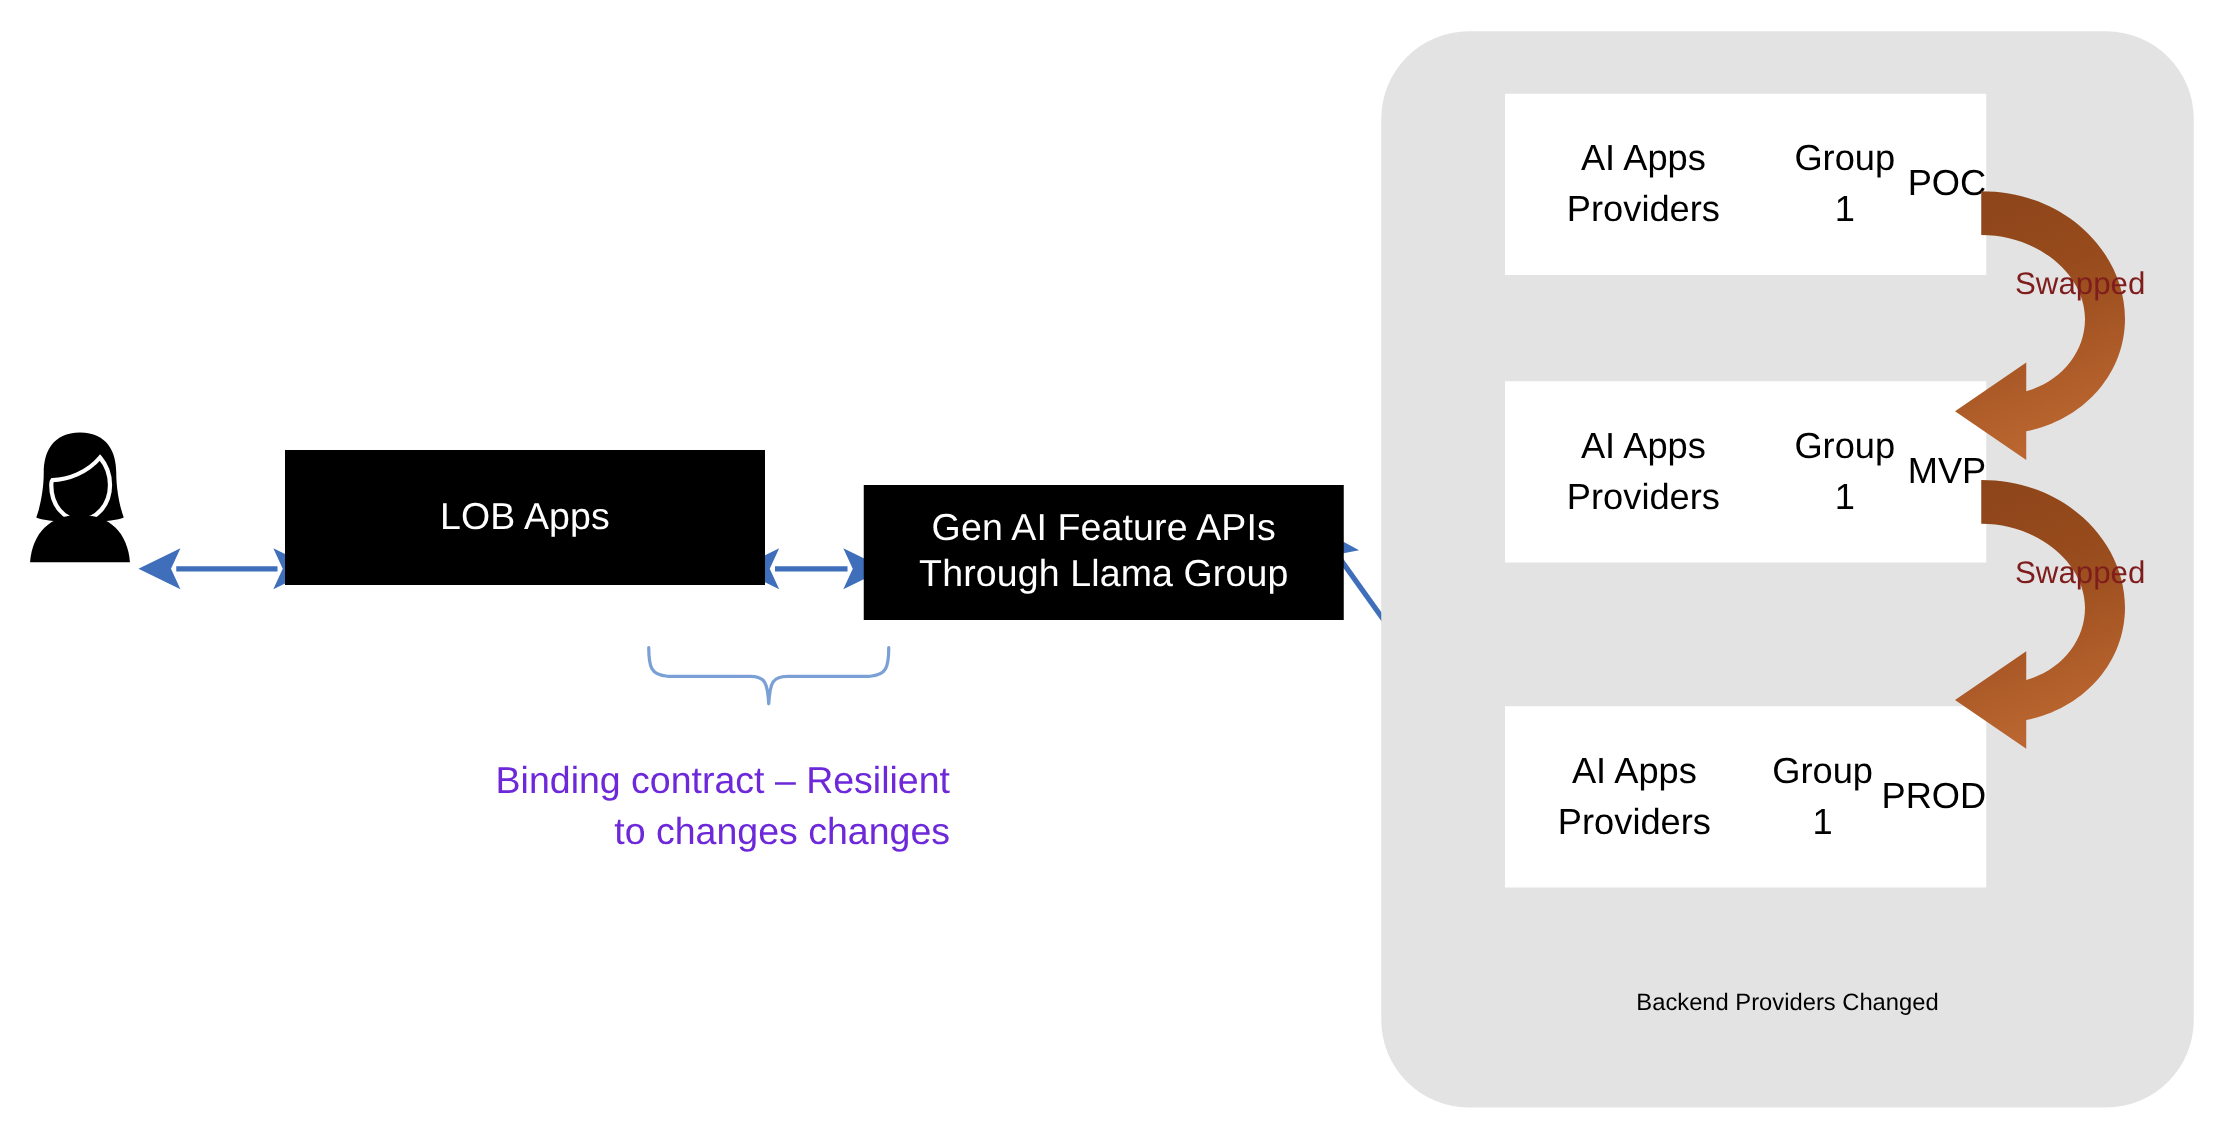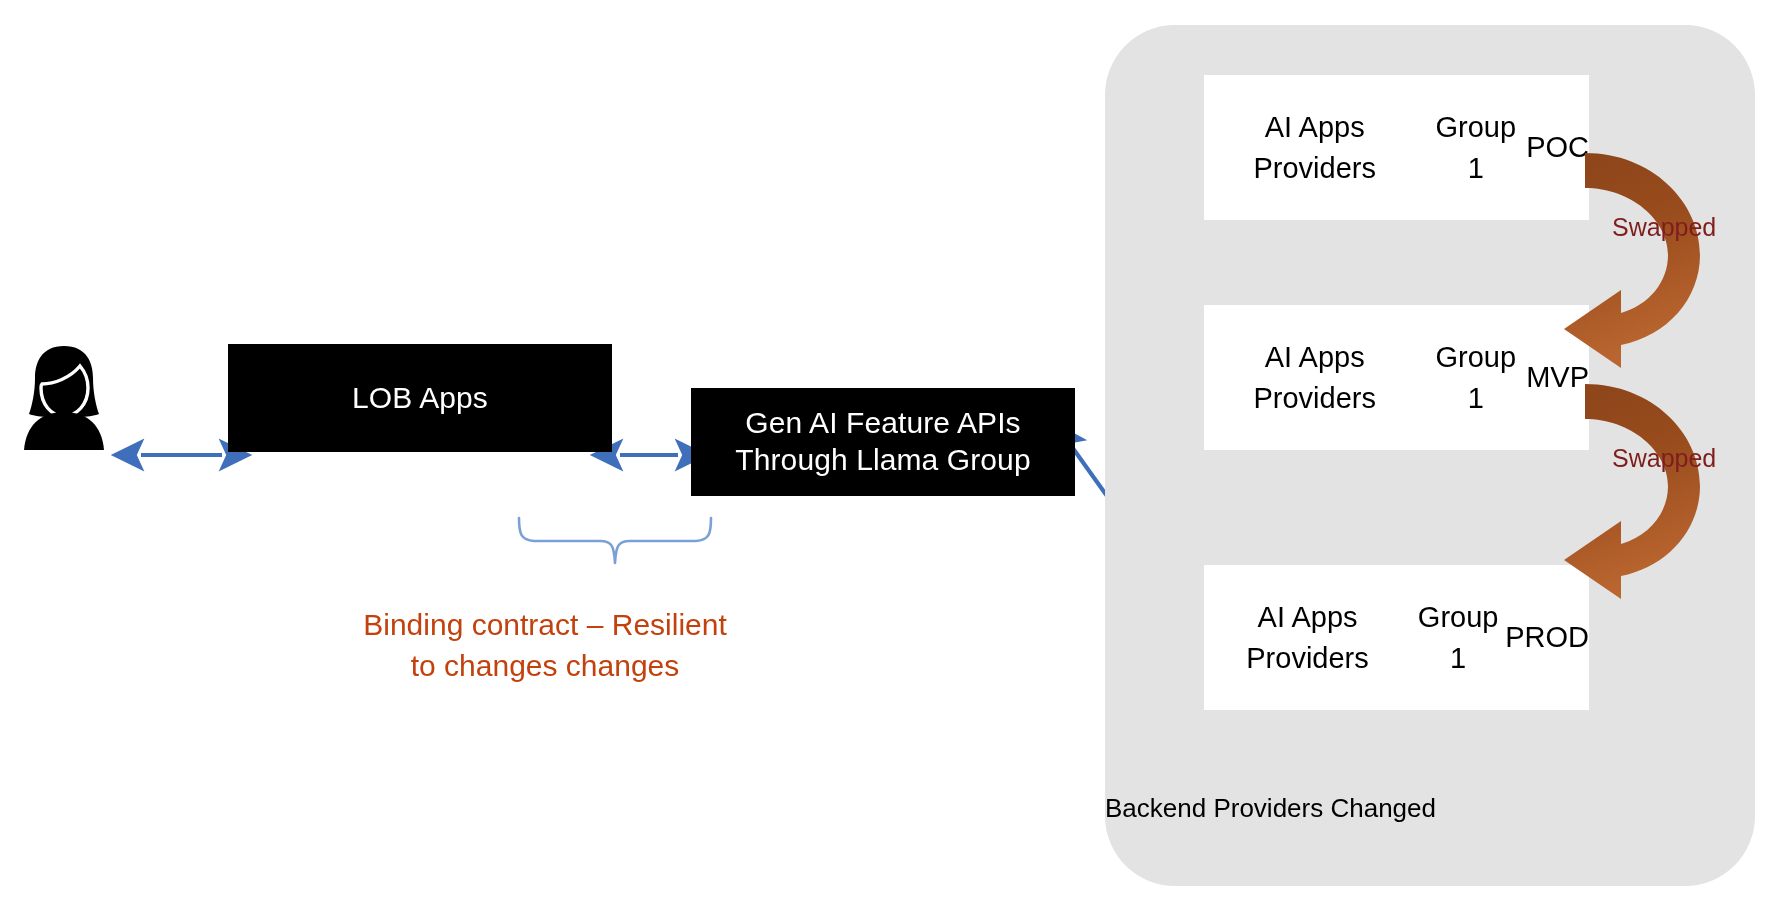--- a/index.html
+++ b/index.html
@@ -41,21 +41,21 @@
     text-align: center;
     line-height: 1.22;
     font-size: 30px;
     font-weight: 400;
     letter-spacing: 0.1px;
     box-sizing: border-box;
     padding: 4px 10px;
   }
   #lob-apps {
     left: 228px;
-    top: 344px;
+    top: 360px;
     width: 384px;
     height: 108px;
   }
   #genai-apis {
     left: 691px;
     top: 388px;
     width: 384px;
     height: 108px;
     top: 388px;
   }
@@ -86,43 +86,44 @@
   }
   #provider-poc  { left: 1204px; top: 75px;  width: 385px; height: 145px; }
   #provider-mvp  { left: 1204px; top: 305px; width: 385px; height: 145px; }
   #provider-prod { left: 1204px; top: 565px; width: 385px; height: 145px; }
 
   
   #panel-caption {
     left: 1105px;
     top: 790px;
     width: 650px;
-    font-size: 26px;
+    text-align: center;
+    font-size: 19px;
     line-height: 1.42;
     color: #000000;
   }
 
   
   .swapped-label {
     font-size: 25px;
     color: #7f1d1d;
     white-space: nowrap;
   }
   #swapped-1 { left: 1612px; top: 213px; }
   #swapped-2 { left: 1612px; top: 444px; }
 
   
   #brace-caption {
     left: 330px;
     top: 605px;
     width: 430px;
-    text-align: center;
+    text-align: right;
     font-size: 30px;
     line-height: 1.36;
-    color: #c2410c;
+    color: #6d28d9;
   }
 
   
   .overlay {
     position: absolute;
     left: 0;
     top: 0;
     width: 1777px;
     height: 901px;
     pointer-events: none;

